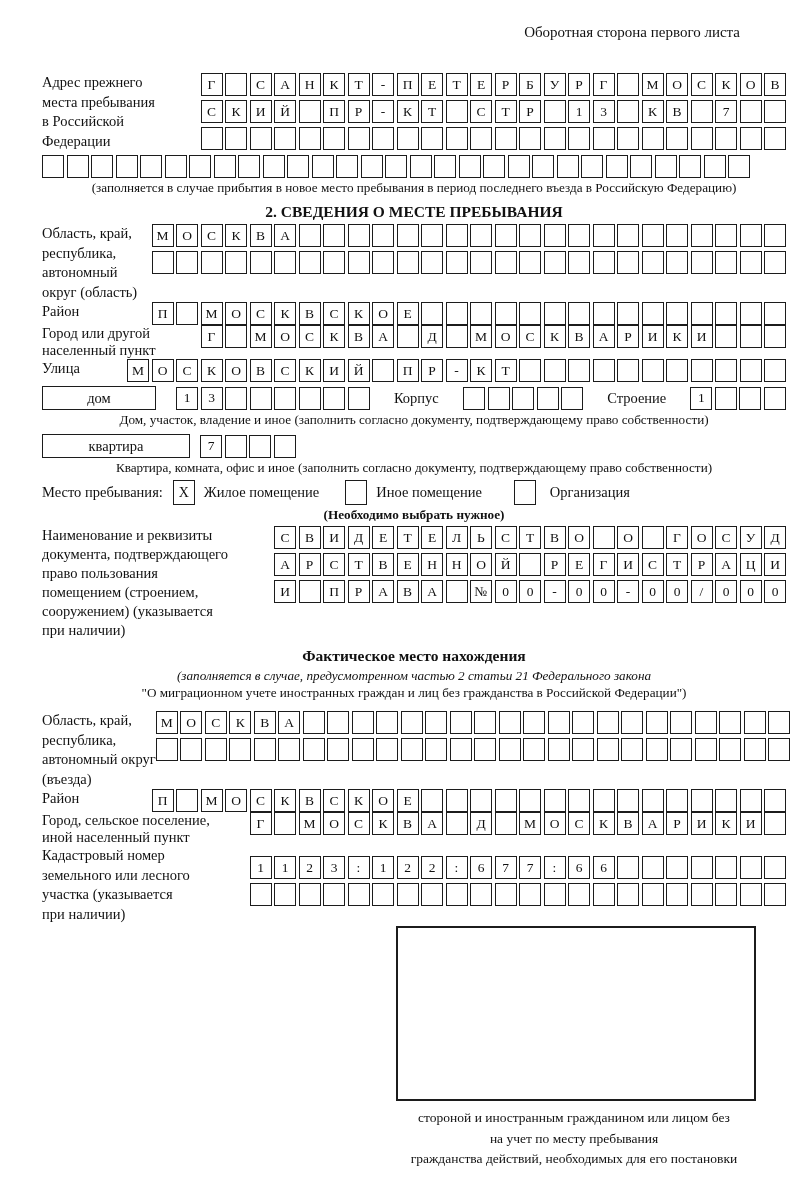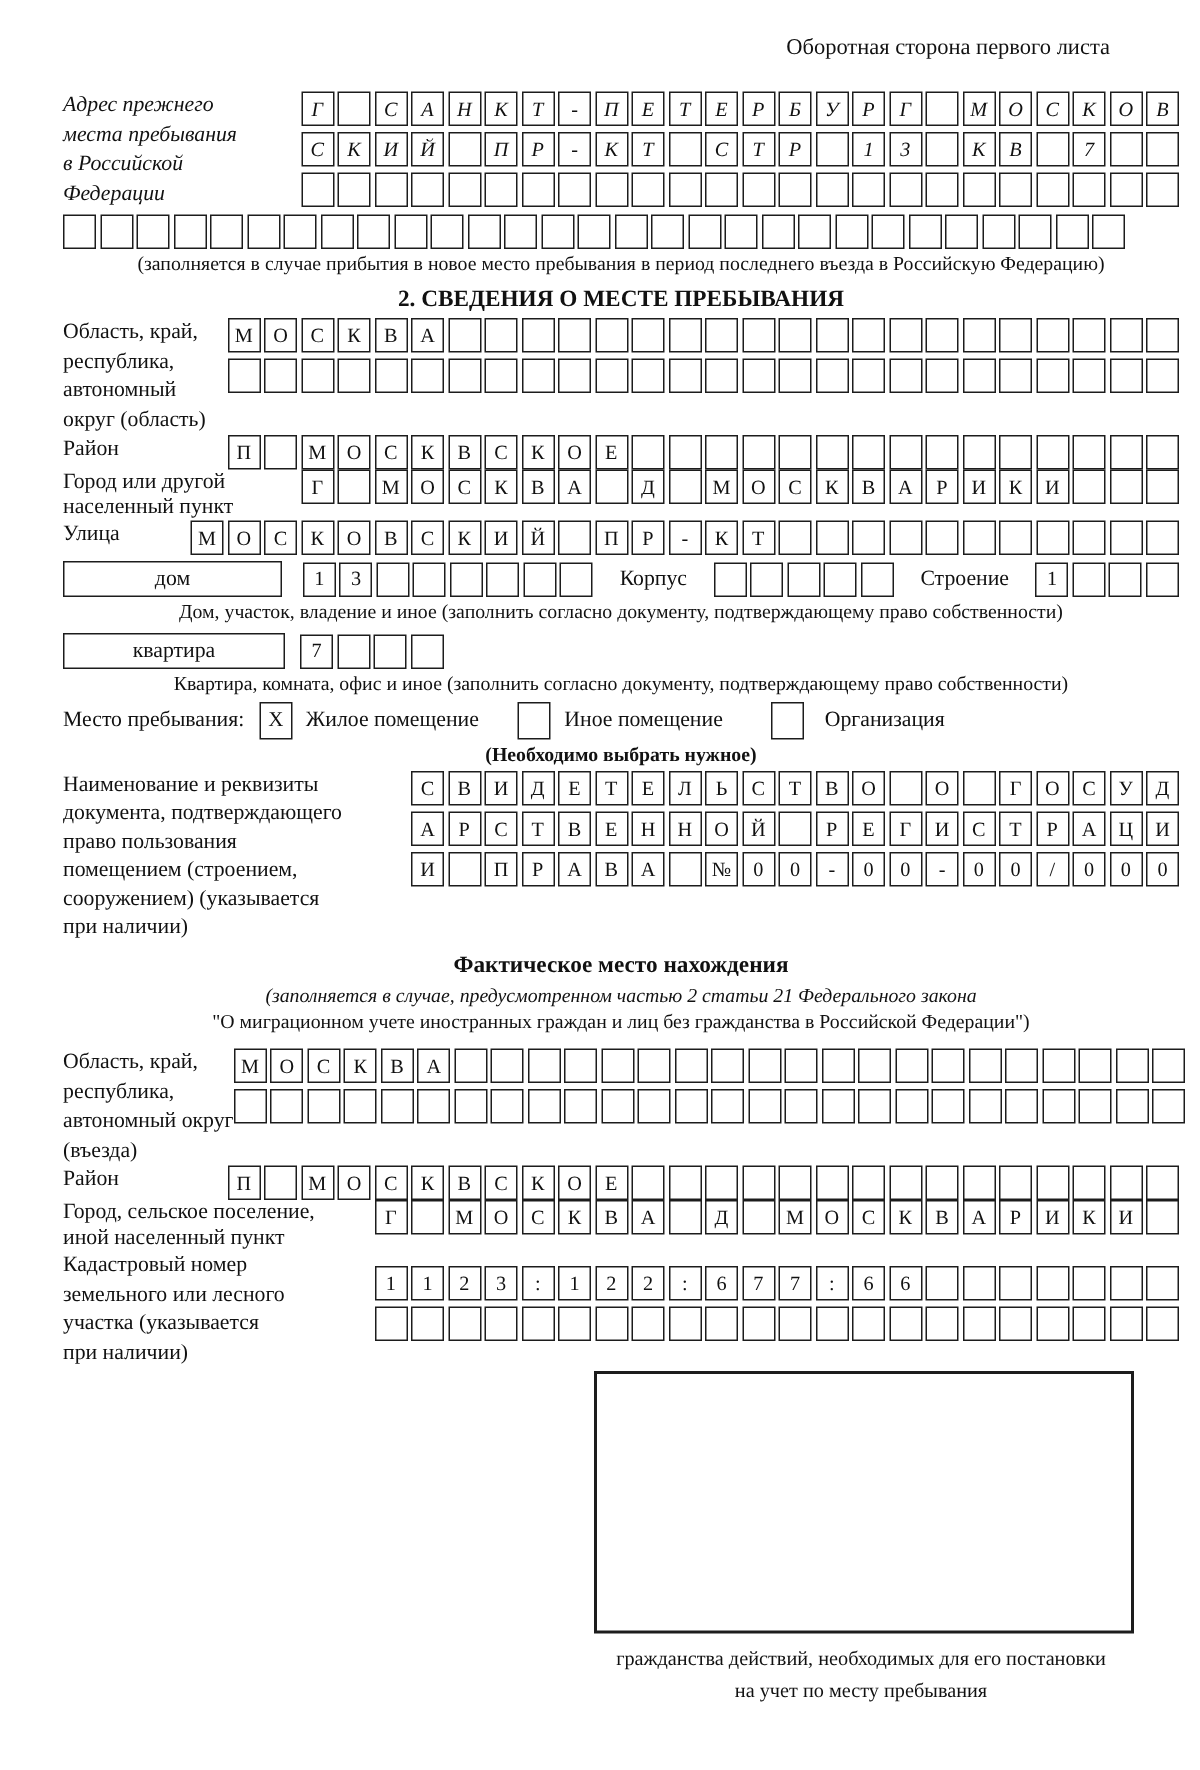--- a/index.html
+++ b/index.html
@@ -12,21 +12,21 @@
   .flabel.tight{line-height:17px;}
   .flabel.doc{line-height:19px;}
   .gridcol{display:flex;flex-direction:column;gap:4px;margin-left:auto;}
   .cellrow{display:flex;gap:2.5px;flex:none;}
   .right{margin-left:auto;}
   .cell{flex:none;width:20px;height:21px;border:1.5px solid #1c1c1c;
         display:flex;align-items:center;justify-content:center;
         font-size:13.5px;line-height:1;}
   .caption{font-size:13.2px;text-align:center;margin-top:2px;line-height:16px;}
   .sect-title{font-weight:bold;font-size:15.5px;text-align:center;margin-top:6px;line-height:19px;}
-  .addr-block{margin-top:20px;font-style:italic;}
+  .addr-block{margin-top:32px;}
   .fullrow{margin-top:4px;}
   .mt3{margin-top:3px;}
   .wordbox{box-sizing:border-box;border:1.5px solid #1c1c1c;height:24px;
            display:flex;align-items:center;justify-content:center;
            font-size:14.5px;flex:none;}
   .domrow{margin-top:4px;align-items:center;justify-content:space-between;}
   .inline-label{font-size:14.5px;flex:none;padding:0 4px;}
   .kvrow{margin-top:6px;align-items:center;}
   .placerow{margin-top:4px;align-items:center;font-size:14.5px;}
   .checkcell{flex:none;box-sizing:border-box;width:22px;height:25px;border:1.5px solid #1c1c1c;
@@ -330,21 +330,21 @@
         <div class="cell"></div>
         <div class="cell"></div>
         <div class="cell"></div>
         <div class="cell"></div>
         <div class="cell"></div>
         <div class="cell"></div>
       </div>
   </div>
 
   <div class="frow domrow">
-    <div class="wordbox" style="width:146px;">дом</div>
+    <div class="wordbox" style="width:114px;">дом</div>
     <div class="cellrow">
         <div class="cell">1</div>
         <div class="cell">3</div>
         <div class="cell"></div>
         <div class="cell"></div>
         <div class="cell"></div>
         <div class="cell"></div>
         <div class="cell"></div>
         <div class="cell"></div>
       </div>
@@ -658,17 +658,18 @@
           <div class="cell"></div>
           <div class="cell"></div>
           <div class="cell"></div>
           <div class="cell"></div>
         </div>
     </div>
   </div>
 
   <div class="bigbox"></div>
   <div class="markcap">
+    <div>стороной и иностранным гражданином или лицом без</div>
+    <div>на учет по месту пребывания</div>
     <div>гражданства действий, необходимых для его постановки</div>
-    <div>на учет по месту пребывания</div>
   </div>
 
 </div>
 
 </body></html>

